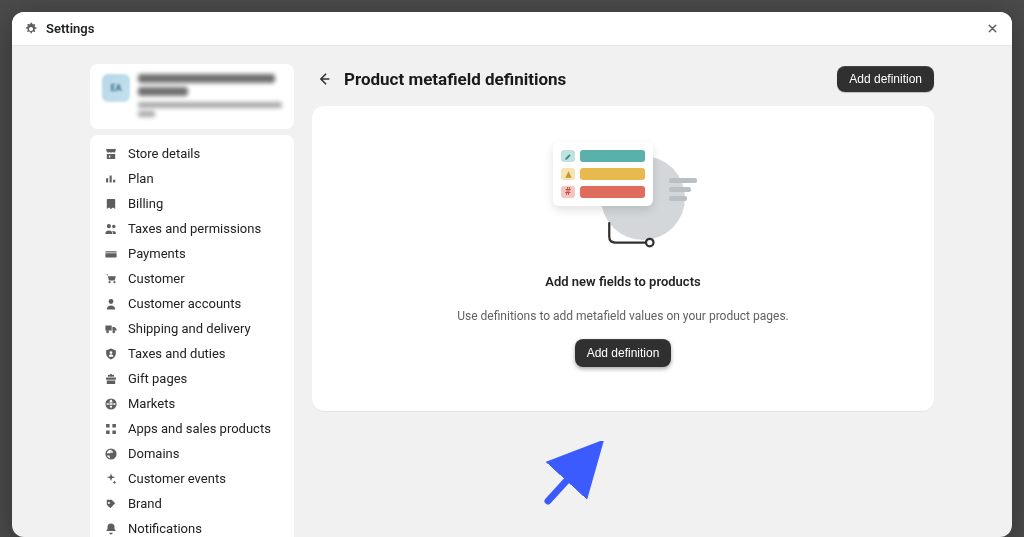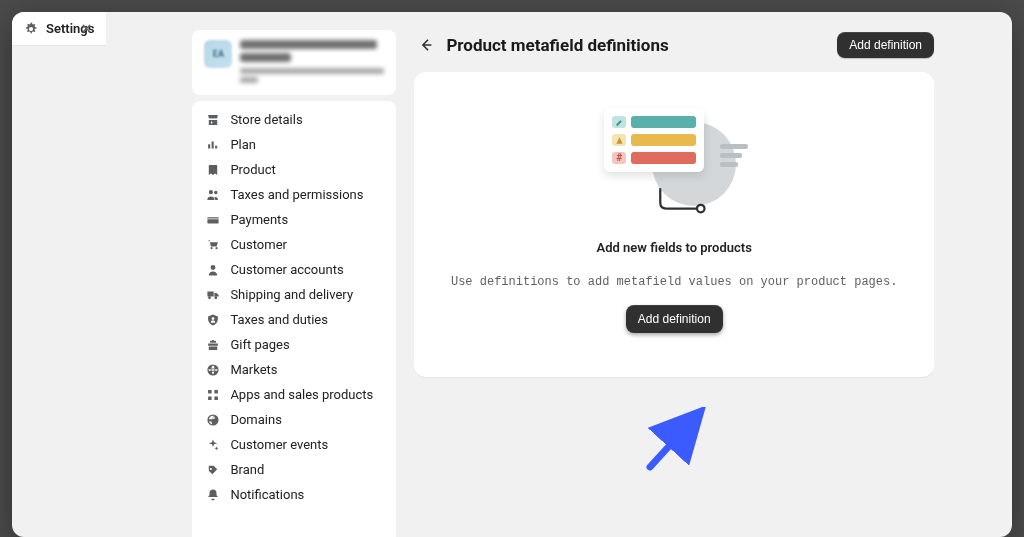--- a/index.html
+++ b/index.html
@@ -4,23 +4,22 @@
 <style>
   * { box-sizing: border-box; margin: 0; padding: 0; }
   html, body { width: 1024px; height: 537px; font-family: -apple-system, BlinkMacSystemFont, "Segoe UI", Roboto, Helvetica, Arial, sans-serif; background: #4b4b4b; overflow: hidden; }
   .modal {
     position: absolute;
     top: 12px; left: 12px; right: 12px; bottom: 0;
     background: #f1f1f1;
     border-radius: 12px;
     box-shadow: 0 6px 30px rgba(0,0,0,0.35);
     display: flex;
-    flex-direction: row;
+    flex-direction: column;
     overflow: hidden;
-    gap: 8px;
   }
   .modal-header {
     height: 34px;
     background: #ffffff;
     border-bottom: 1px solid #e6e6e6;
     display: flex;
     align-items: center;
     padding: 0 12px;
     position: relative;
   }
@@ -140,21 +139,21 @@
   .illus-bar{ flex:1; height:12px; border-radius:3px;}
   .r-teal .illus-sq{ background:#bfe3e0;} .r-teal .illus-bar{ background:#5ab0aa;}
   .r-amber .illus-sq{ background:#f6e3b4;} .r-amber .illus-bar{ background:#e8b94c;}
   .r-red .illus-sq{ background:#f3c7c0;} .r-red .illus-bar{ background:#e06c5e;}
   .connector{
     position:absolute;
     left:48px; top:78px;
     width:60px; height:30px;
   }
   .empty-title{ font-size:13px; font-weight:600; color:#202223; margin-bottom:20px;}
-  .empty-sub{ font-size:12px; color:#616161; margin-bottom:16px; text-align:right;font-family:Liberation Mono, monospace;}
+  .empty-sub{ font-size:12px; color:#616161; margin-bottom:16px; text-align:right;}
   .center-add-btn{
     background:#303030;
     color:#fff;
     font-size:12px;
     padding:7px 12px;
     border-radius:8px;
     border:none;
     cursor:pointer;
     box-shadow: 0 2px 4px rgba(0,0,0,0.35), inset 0 1px 0 rgba(255,255,255,0.08);
   }
@@ -213,21 +212,21 @@
               </svg>
             </span>
           <span>Plan</span>
         </div>
         <div class="nav-item">
           <span class="ico">
               <svg viewBox="0 0 20 20" fill="currentColor">
                 <path d="M5 3h10a1 1 0 0 1 1 1v13l-3-2-3 2-3-2-3 2V4a1 1 0 0 1 1-1Zm2 3h6v1.5H7V6Zm0 3h6v1.5H7V9Z"></path>
               </svg>
             </span>
-          <span>Product</span>
+          <span>Billing</span>
         </div>
         <div class="nav-item">
           <span class="ico">
               <svg viewBox="0 0 20 20" fill="currentColor">
                 <path d="M7 9a3 3 0 1 0 0-6 3 3 0 0 0 0 6Zm7 0a2.5 2.5 0 1 0 0-5 2.5 2.5 0 0 0 0 5ZM2 16c0-2.2 2.2-4 5-4s5 1.8 5 4v1H2v-1Zm11-3c2 0 4 1.2 4 3v1h-4v-1c0-1.1-.5-2.1-1.3-2.8.4-.1.9-.2 1.3-.2Z"></path>
               </svg>
             </span>
           <span>Taxes and permissions</span>
         </div>
         <div class="nav-item">

